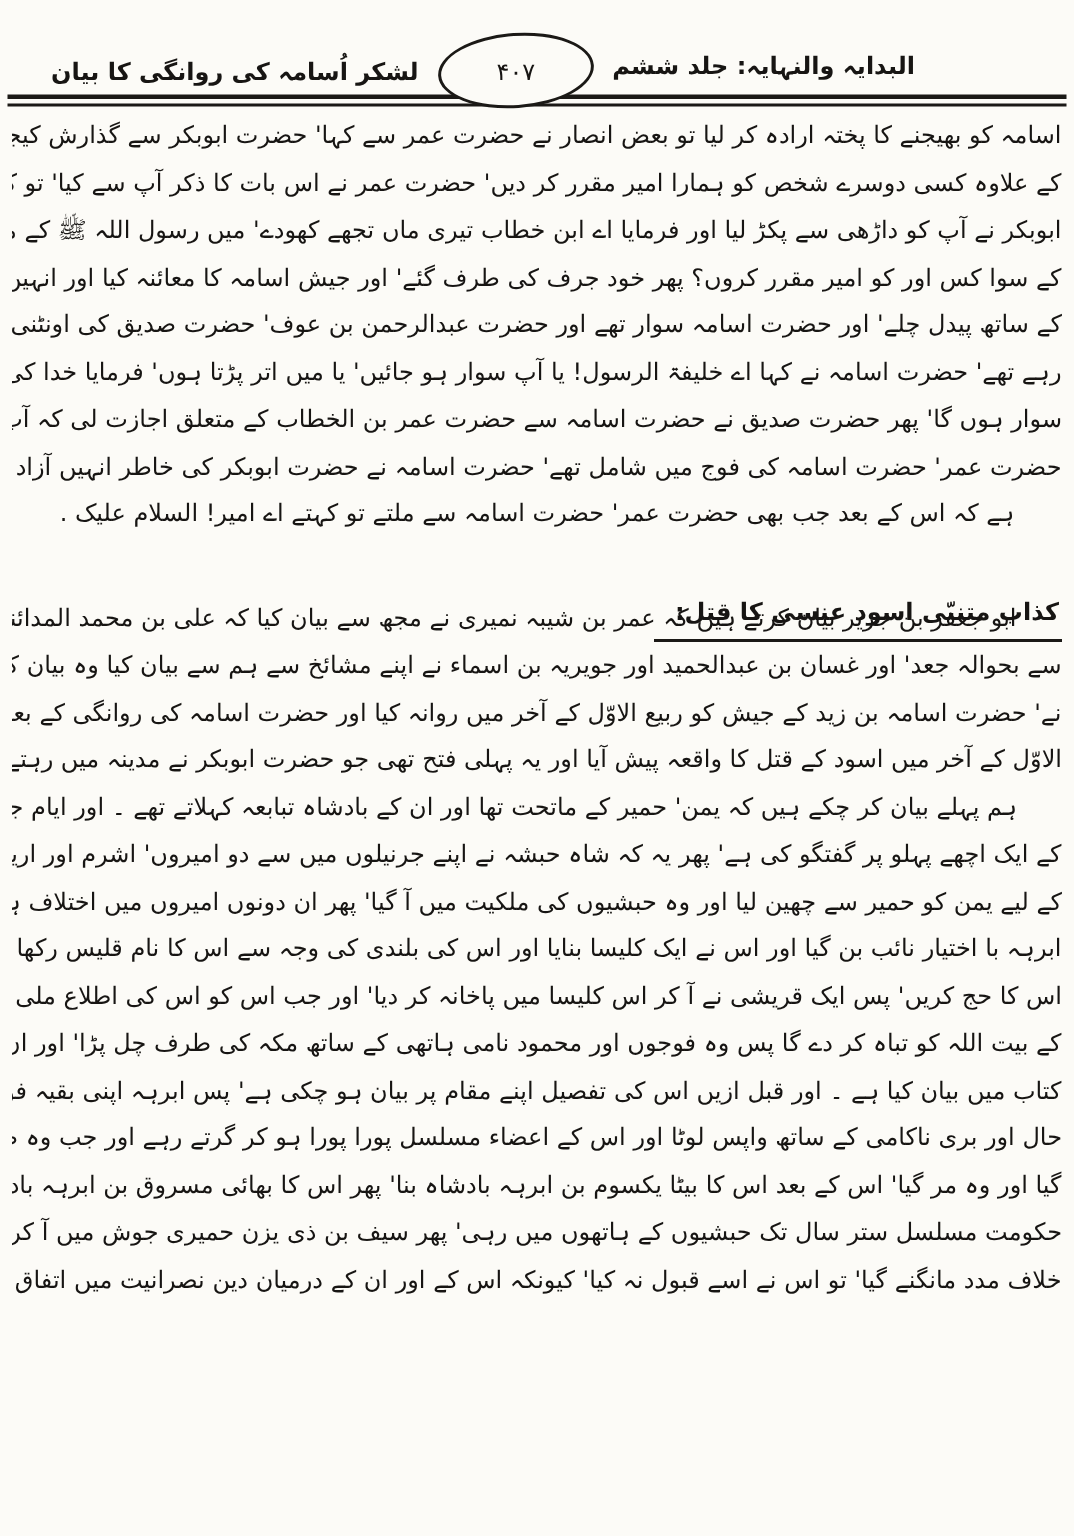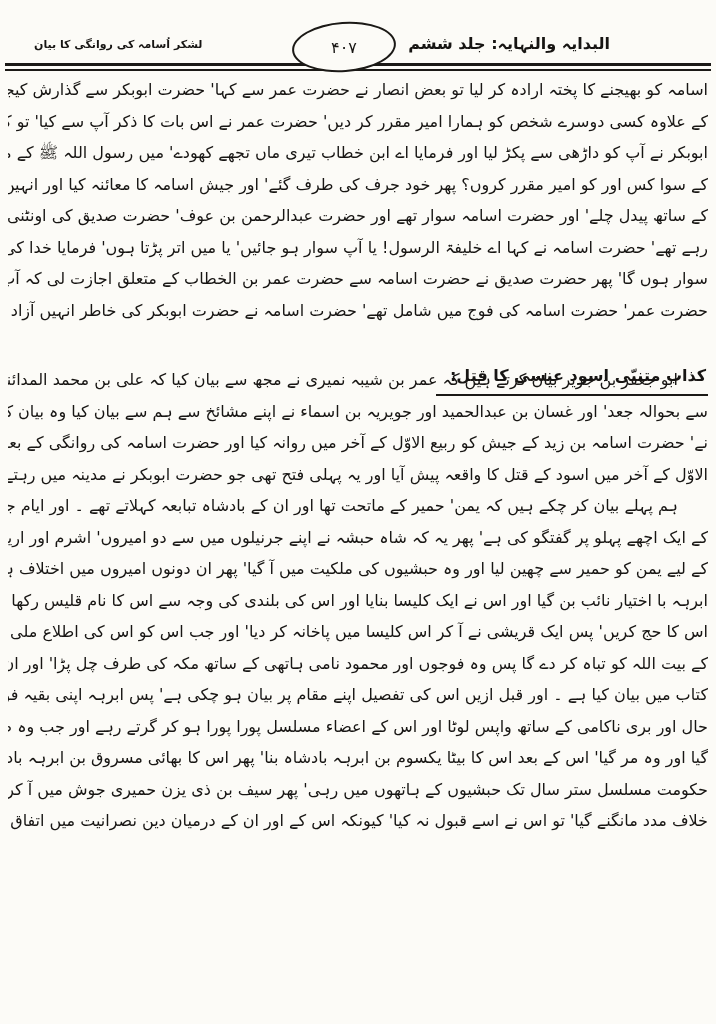--- a/index.html
+++ b/index.html
@@ -1,21 +1,21 @@
 <!DOCTYPE html>
 <html lang="ur"><head>
 <meta charset="utf-8">
 <style>
   html,body{margin:0;padding:0;}
   body{width:716px;height:1024px;background:#e9e7e2;font-family:"DejaVu Sans",sans-serif;}
   .page{position:relative;width:716px;height:1024px;background:#fcfbf7;color:#171513;overflow:hidden;}
 
   
   .hdr-book{position:absolute;top:34px;right:106px;font-size:16px;font-weight:bold;direction:rtl;}
-  .hdr-chapter{position:absolute;top:38px;left:34px;font-size:11px;font-weight:bold;direction:rtl;}
+  .hdr-chapter{position:absolute;top:38px;left:34px;font-size:16px;font-weight:bold;direction:rtl;}
   .rule{position:absolute;top:63px;left:5px;right:5px;height:3px;border-top:3px solid #1b1916;border-bottom:2px solid #1b1916;}
   .oval{position:absolute;top:22px;left:292px;width:100px;height:46px;border:2.5px solid #1b1916;border-radius:50%;
         background:#fcfbf7;z-index:2;display:flex;align-items:center;justify-content:center;
         font-size:16px;transform:rotate(-4deg);}
   .oval span{transform:rotate(4deg);letter-spacing:2px;}
 
   
   .content{position:absolute;top:74px;left:8px;right:8px;direction:rtl;}
   .line{height:31.5px;line-height:31.5px;font-size:16px;white-space:nowrap;overflow:hidden;
         text-align:justify;text-align-last:justify;}
@@ -40,20 +40,21 @@
 
   <div class="content">
     <div class="line">اسامہ کو بھیجنے کا پختہ ارادہ کر لیا تو بعض انصار نے حضرت عمر سے کہا' حضرت ابوبکر سے گذارش کیجیے کہ وہ اسامہ</div>
     <div class="line">کے علاوہ کسی دوسرے شخص کو ہمارا امیر مقرر کر دیں' حضرت عمر نے اس بات کا ذکر آپ سے کیا' تو کہتے ہیں کہ حضرت</div>
     <div class="line">ابوبکر نے آپ کو داڑھی سے پکڑ لیا اور فرمایا اے ابن خطاب تیری ماں تجھے کھودے' میں رسول اللہ ﷺ کے مقرر کردہ امیر</div>
     <div class="line">کے سوا کس اور کو امیر مقرر کروں؟ پھر خود جرف کی طرف گئے' اور جیش اسامہ کا معائنہ کیا اور انہیں روانگی کا حکم دیا' اور خود ان</div>
     <div class="line">کے ساتھ پیدل چلے' اور حضرت اسامہ سوار تھے اور حضرت عبدالرحمن بن عوف' حضرت صدیق کی اونٹنی کے آگے چل</div>
     <div class="line">رہے تھے' حضرت اسامہ نے کہا اے خلیفۃ الرسول! یا آپ سوار ہو جائیں' یا میں اتر پڑتا ہوں' فرمایا خدا کی قسم نہ تو اترے گا اور نہ میں</div>
     <div class="line">سوار ہوں گا' پھر حضرت صدیق نے حضرت اسامہ سے حضرت عمر بن الخطاب کے متعلق اجازت لی کہ آپ انہیں چھوڑ جائیں'</div>
     <div class="line">حضرت عمر' حضرت اسامہ کی فوج میں شامل تھے' حضرت اسامہ نے حضرت ابوبکر کی خاطر انہیں آزاد کر دیا' یہی وجہ</div>
+    <div class="line center">ہے کہ اس کے بعد جب بھی حضرت عمر' حضرت اسامہ سے ملتے تو کہتے اے امیر! السلام علیک .</div>
 
     <div class="heading">
       <span>کذاب متنبّی اسود عنسی کا قتل:</span>
     </div>
 
     <div class="line indent">ابو جعفر بن جریر بیان کرتے ہیں کہ عمر بن شیبہ نمیری نے مجھ سے بیان کیا کہ علی بن محمد المدائنی نے ابو معشر اور یزید بن عیاض</div>
     <div class="line">سے بحوالہ جعد' اور غسان بن عبدالحمید اور جویریہ بن اسماء نے اپنے مشائخ سے ہم سے بیان کیا وہ بیان کرتے ہیں کہ حضرت ابوبکر</div>
     <div class="line">نے' حضرت اسامہ بن زید کے جیش کو ربیع الاوّل کے آخر میں روانہ کیا اور حضرت اسامہ کی روانگی کے بعد ربیع</div>
     <div class="line end">الاوّل کے آخر میں اسود کے قتل کا واقعہ پیش آیا اور یہ پہلی فتح تھی جو حضرت ابوبکر نے مدینہ میں رہتے ہوئے حاصل کی ۔</div>
 

